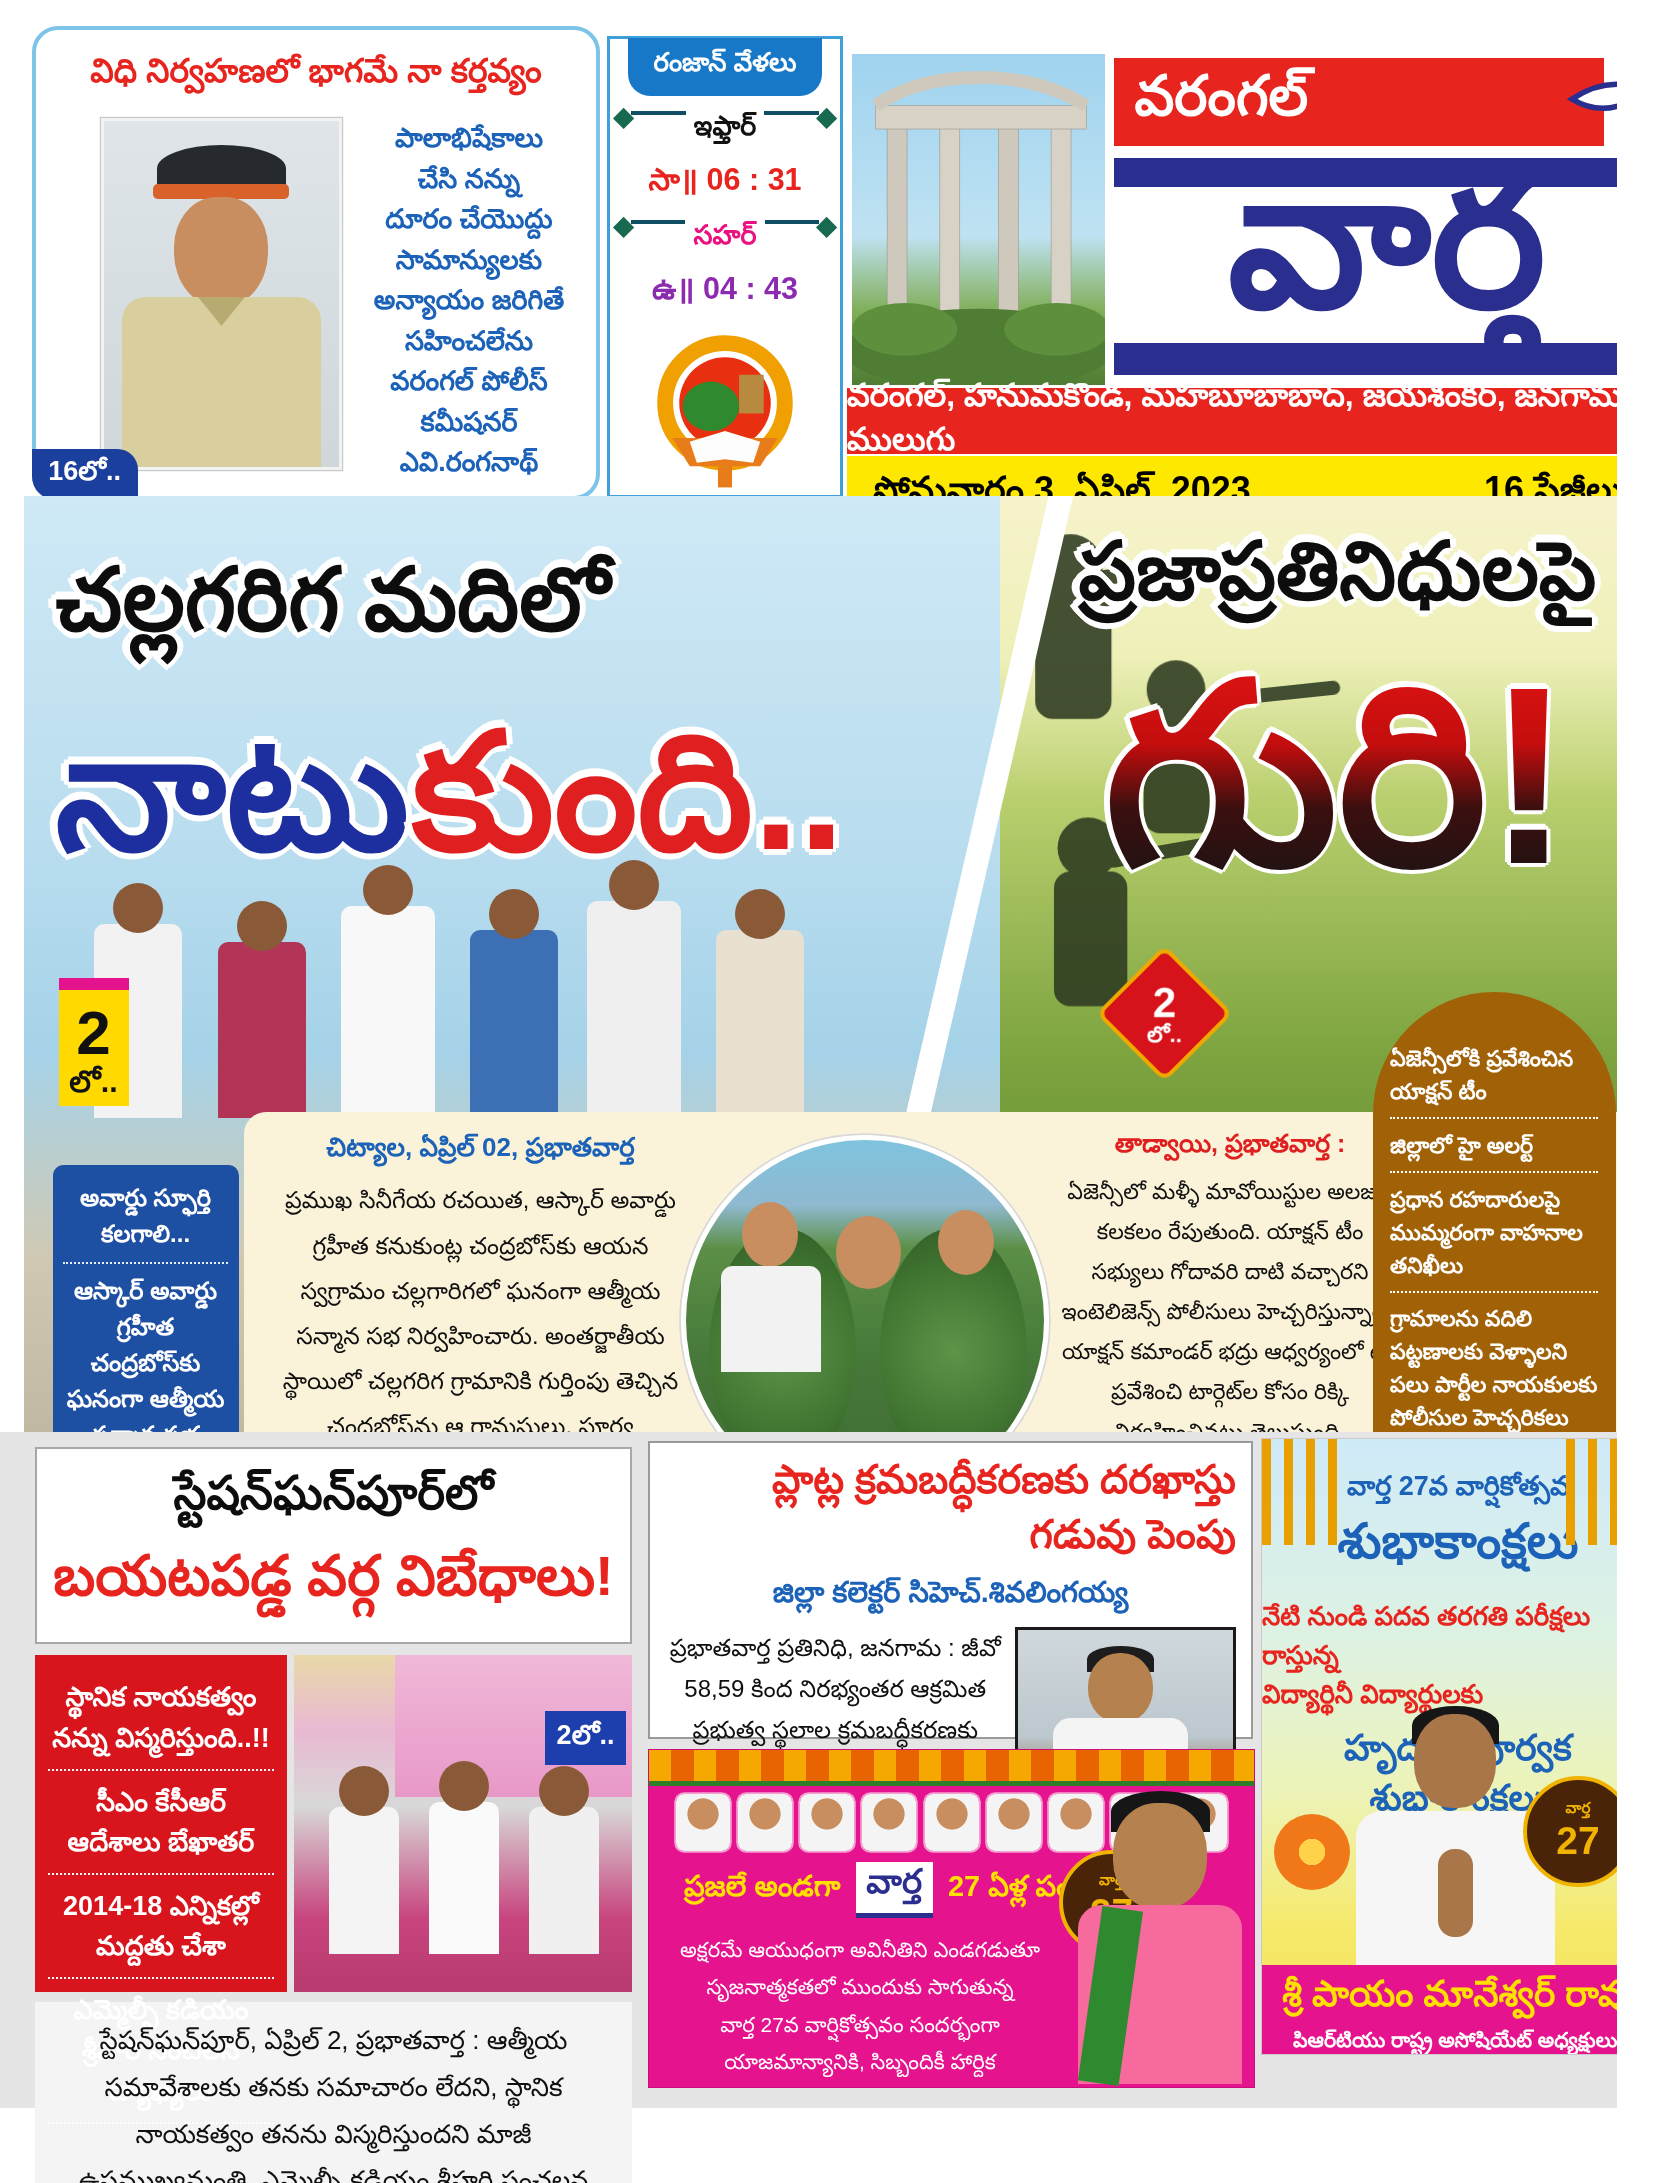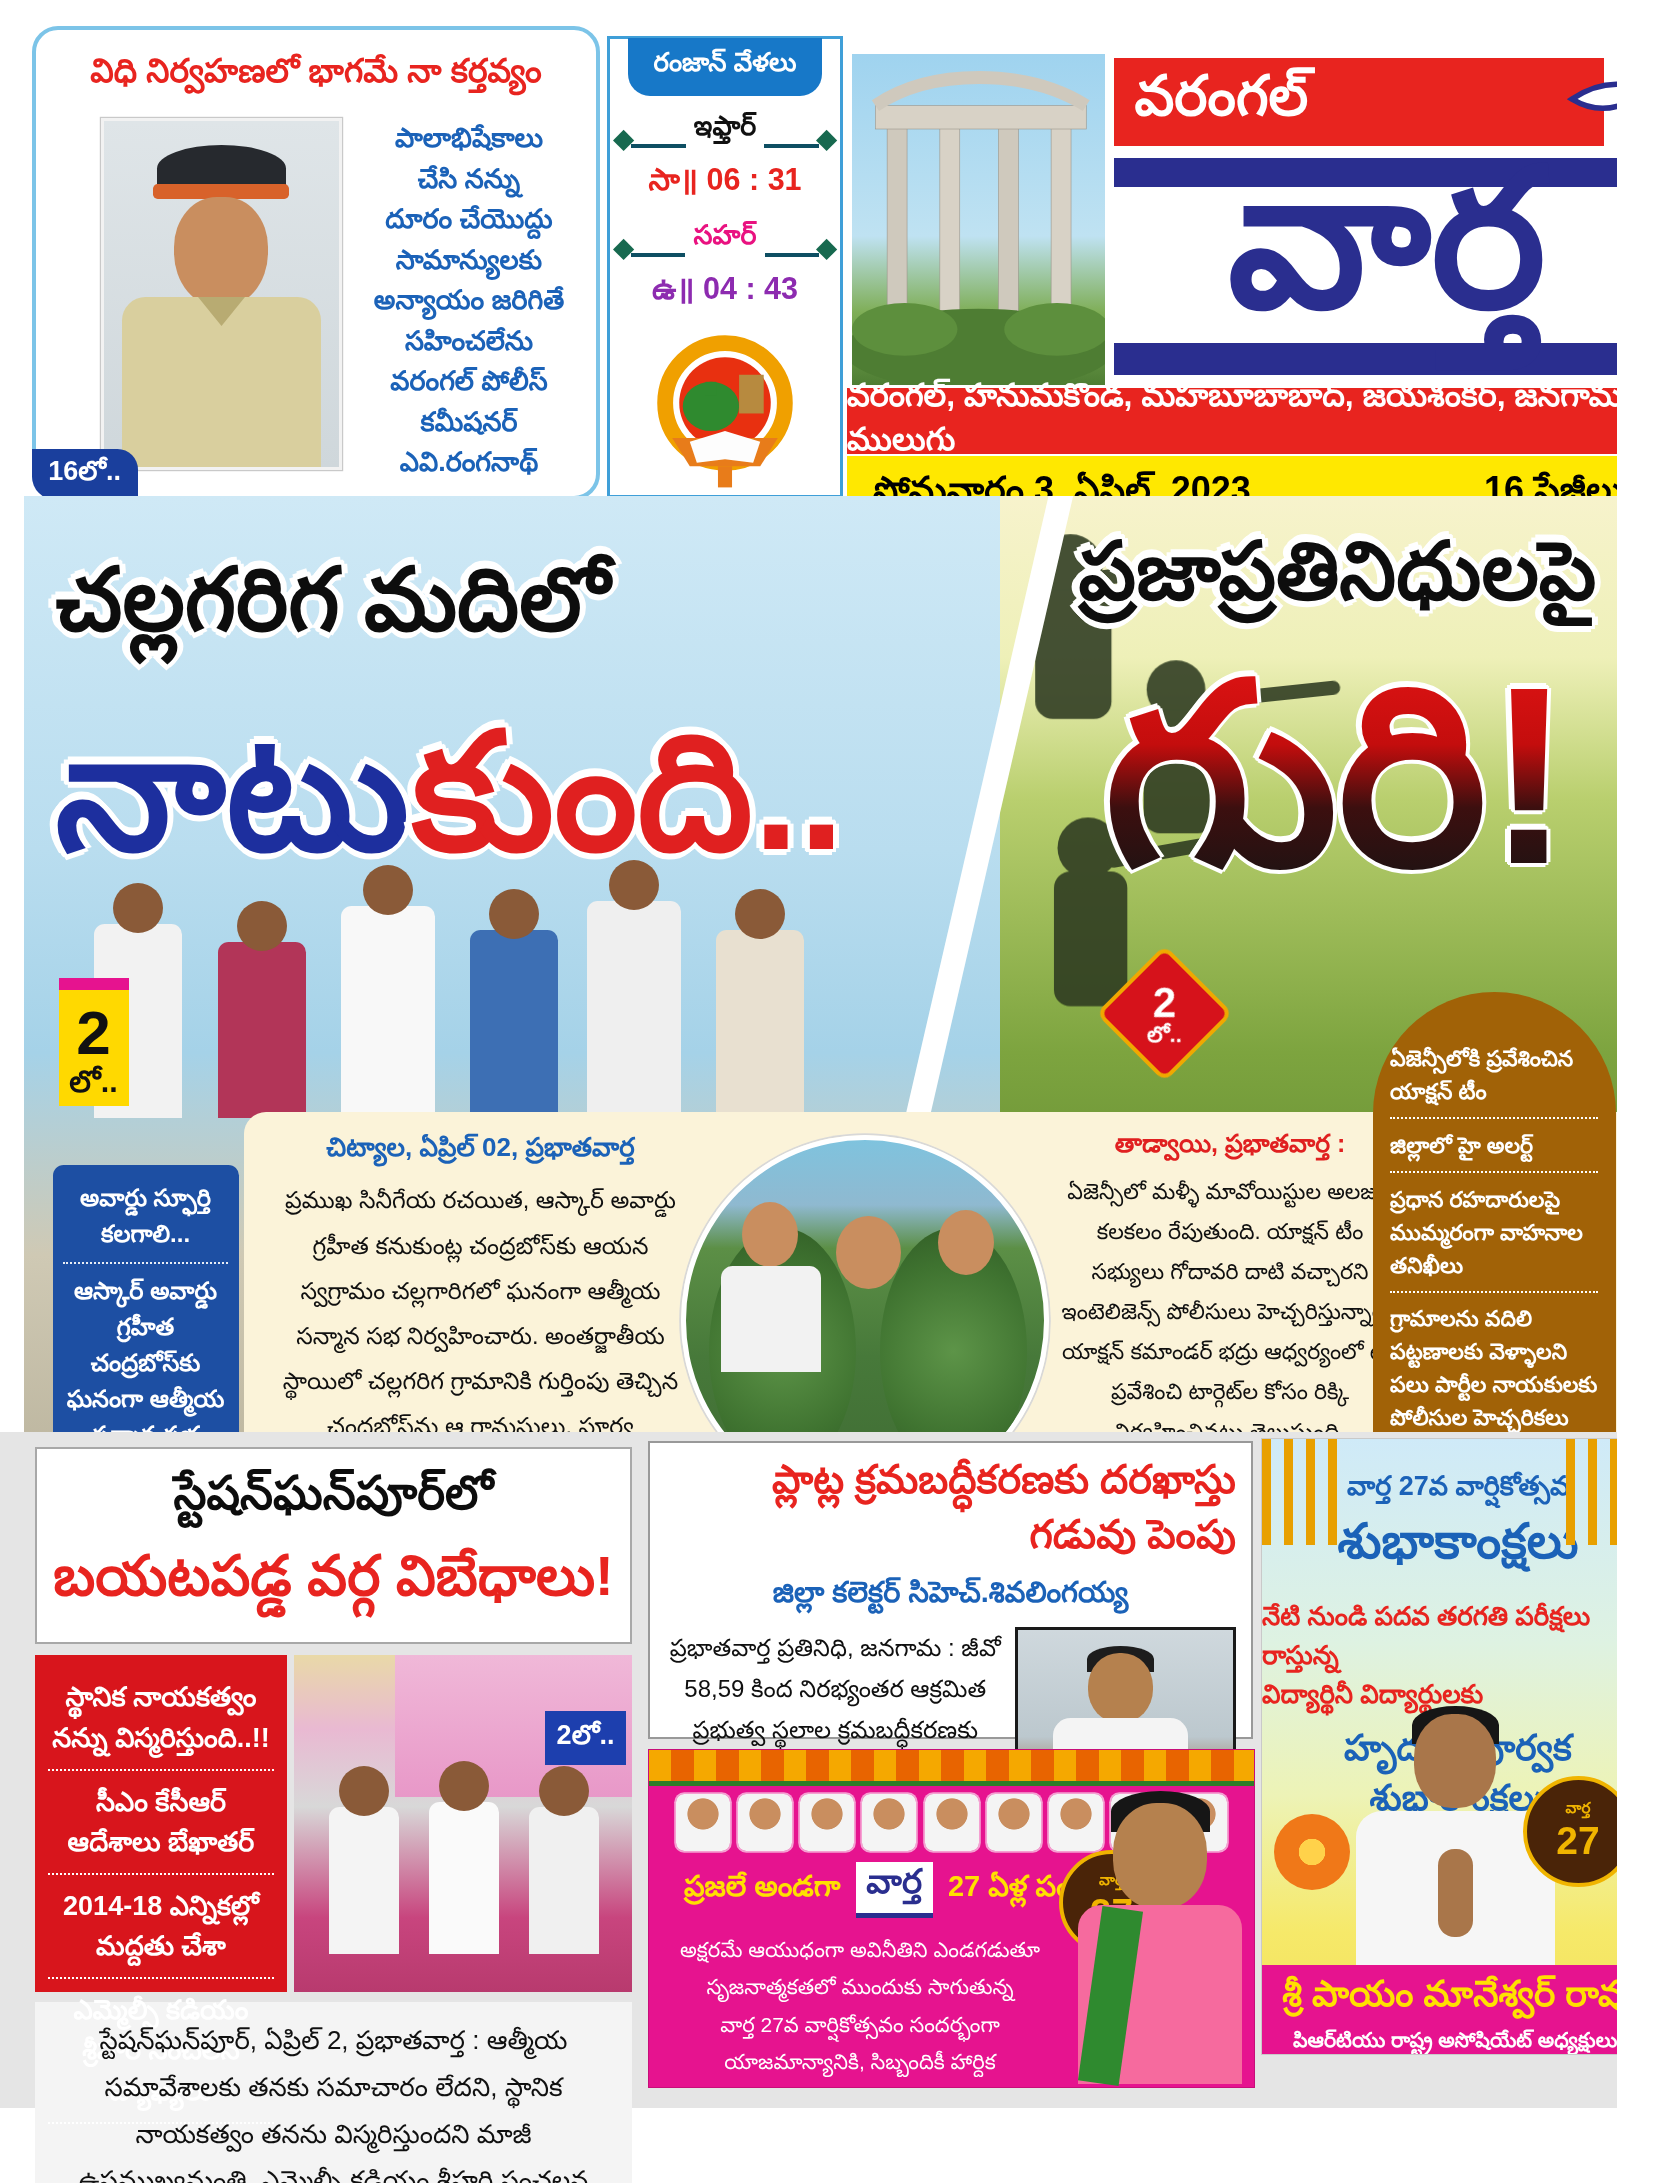--- a/index.html
+++ b/index.html
@@ -22,21 +22,21 @@
   .off-collar{position:absolute;left:94px;top:176px;width:47px;height:29px;background:#b8ab72;clip-path:polygon(0 0,100% 0,50% 100%);}
   .police-lines{position:absolute;left:320px;top:88px;width:226px;color:#1b62b8;
                 font-size:27px;font-weight:bold;text-align:center;line-height:1.5;}
   .badge-16{position:absolute;left:-4.1px;bottom:-4.1px;background:#1a3f9d;color:#fff;
             font-size:27px;font-weight:bold;padding:7px 16.4px;border-radius:0 20.5px 0 23.5px;}
 
   
   .ramzan-box{left:607px;top:36px;width:230px;height:456px;border:3.5px solid #3f9fd8;background:#fff;}
   .ramzan-header{margin:-1.2px auto 0;width:194px;background:#1778c8;color:#ffffff;text-align:center;
                  font-size:26px;font-weight:bold;padding:9.4px 0 11.7px;border-radius:0 0 22px 22px;}
-  .dline{display:flex;align-items:flex-end;margin:15.2px 5.9px 0;}
+  .dline{display:flex;align-items:flex-start;margin:15.2px 5.9px 0;}
   .dline .dia{width:15.2px;height:15.2px;background:#17694f;transform:rotate(45deg);flex:0 0 auto;}
   .dline .bar{flex:1;height:4.1px;background:#0e4f63;}
   .dline .lbl{padding:0 8.2px;font-size:27px;font-weight:bold;}
   .lbl-iftar{color:#111;}
   .lbl-sahar{color:#e91280;}
   .time-red{color:#e8241f;font-size:30.5px;font-weight:bold;text-align:center;margin-top:14px;}
   .time-purple{color:#8d2bb0;font-size:30.5px;font-weight:bold;text-align:center;margin-top:14px;}
   .mosque{display:block;margin:15.2px auto 0;}
 
   

